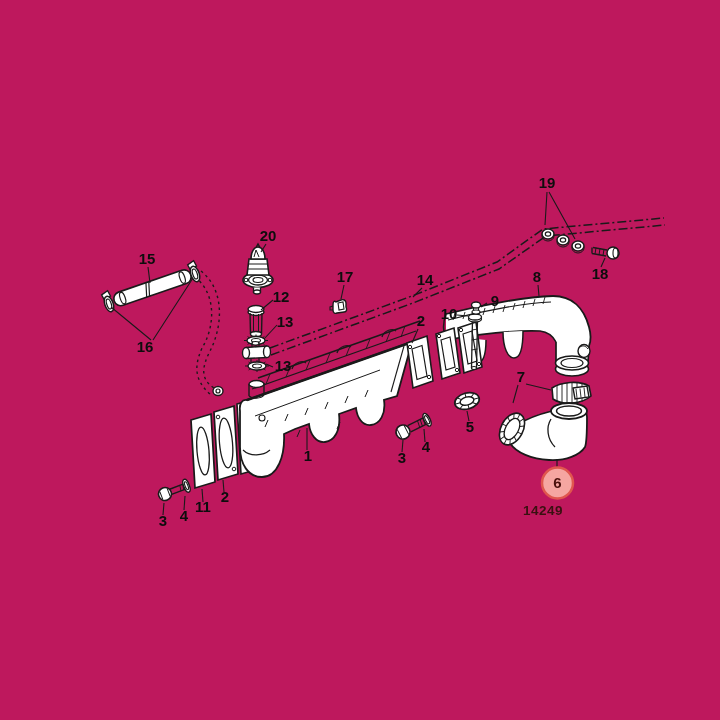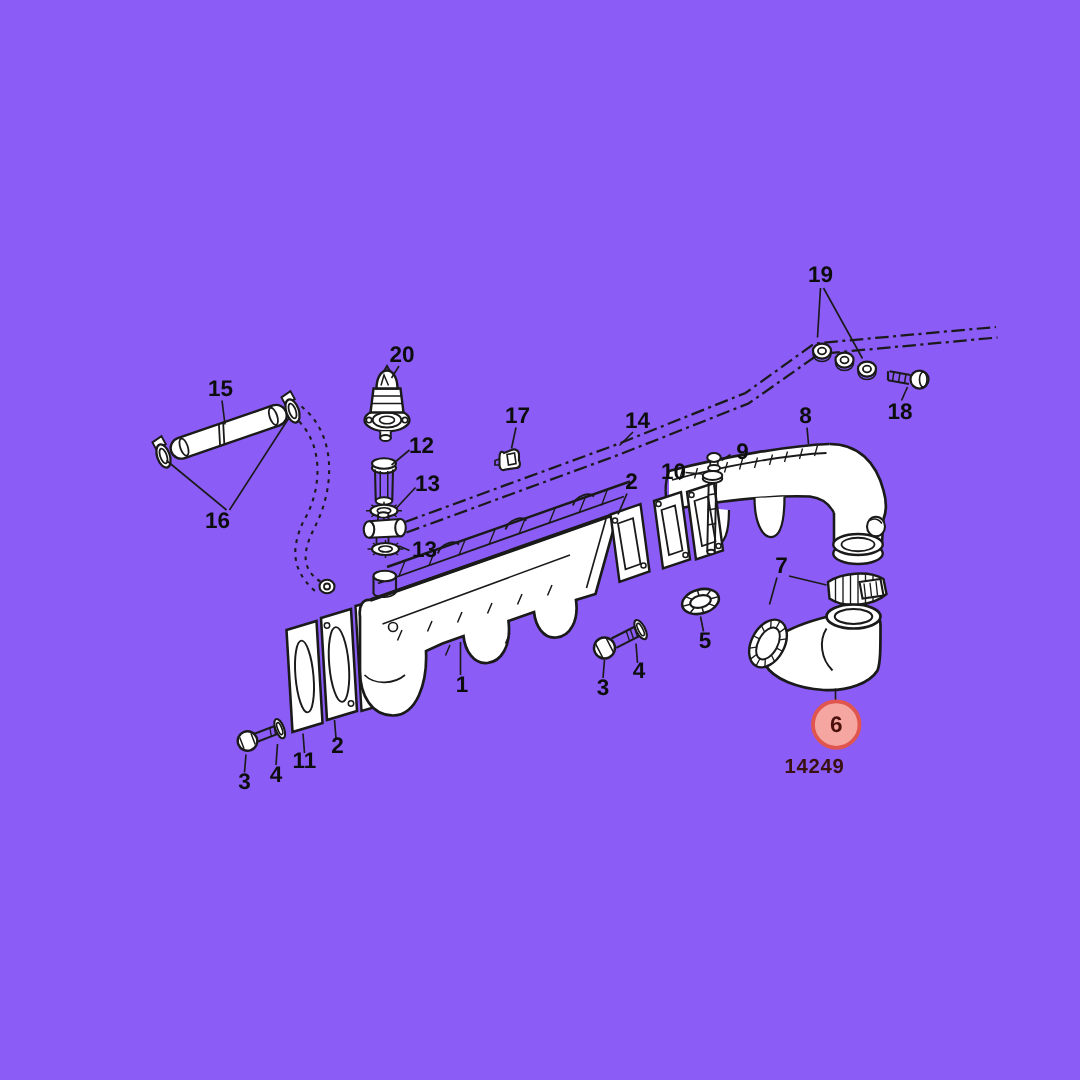--- a/index.html
+++ b/index.html
@@ -1,16 +1,16 @@
 <!DOCTYPE html>
 <html><head>
 <meta charset="utf-8">
 <style>
   html,body{margin:0;padding:0;background:#ffffff;}
-  .stage{position:relative;width:720px;height:720px;background:#8b5cf6;overflow:hidden;}
+  .stage{position:relative;width:720px;height:720px;background:#be185d;overflow:hidden;}
   svg{display:block;}
   svg text{font-family:"Liberation Sans","DejaVu Sans",sans-serif;font-weight:700;}
   .lbl{font-size:15px;fill:#0d0d0d;text-anchor:middle;}
   .hl-num{font-size:15px;text-anchor:middle;}
   .dwg-num{font-size:13.5px;text-anchor:middle;letter-spacing:0.5px;}
   .ln{stroke:#1a1a1a;fill:none;}
   .fw{fill:#ffffff;stroke:#1a1a1a;}
   .leader{stroke:#1a1a1a;stroke-width:1.1;fill:none;}
 </style>
 </head>

